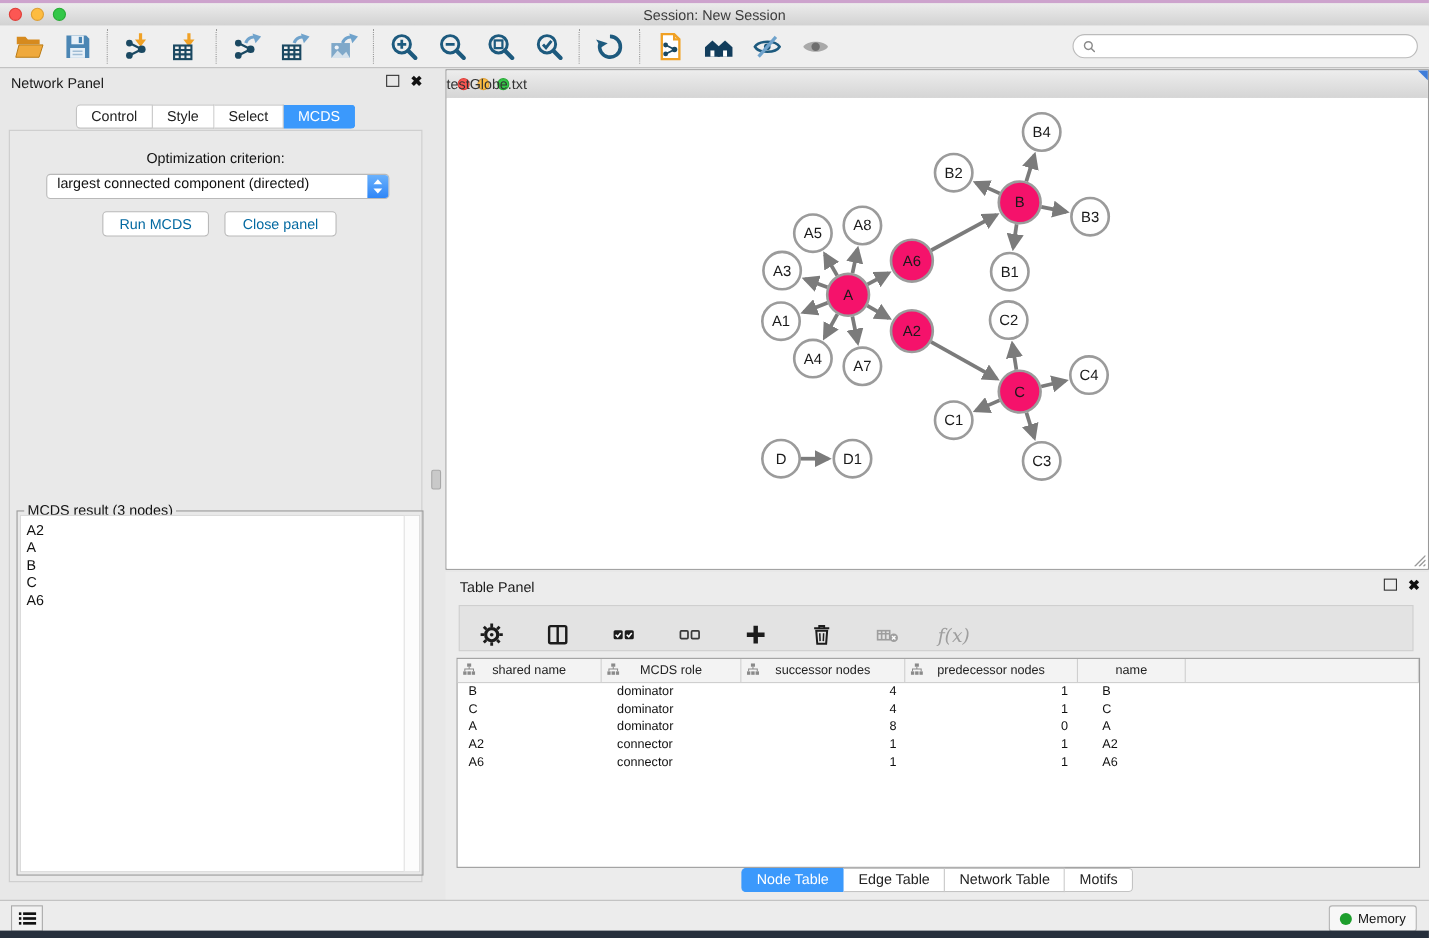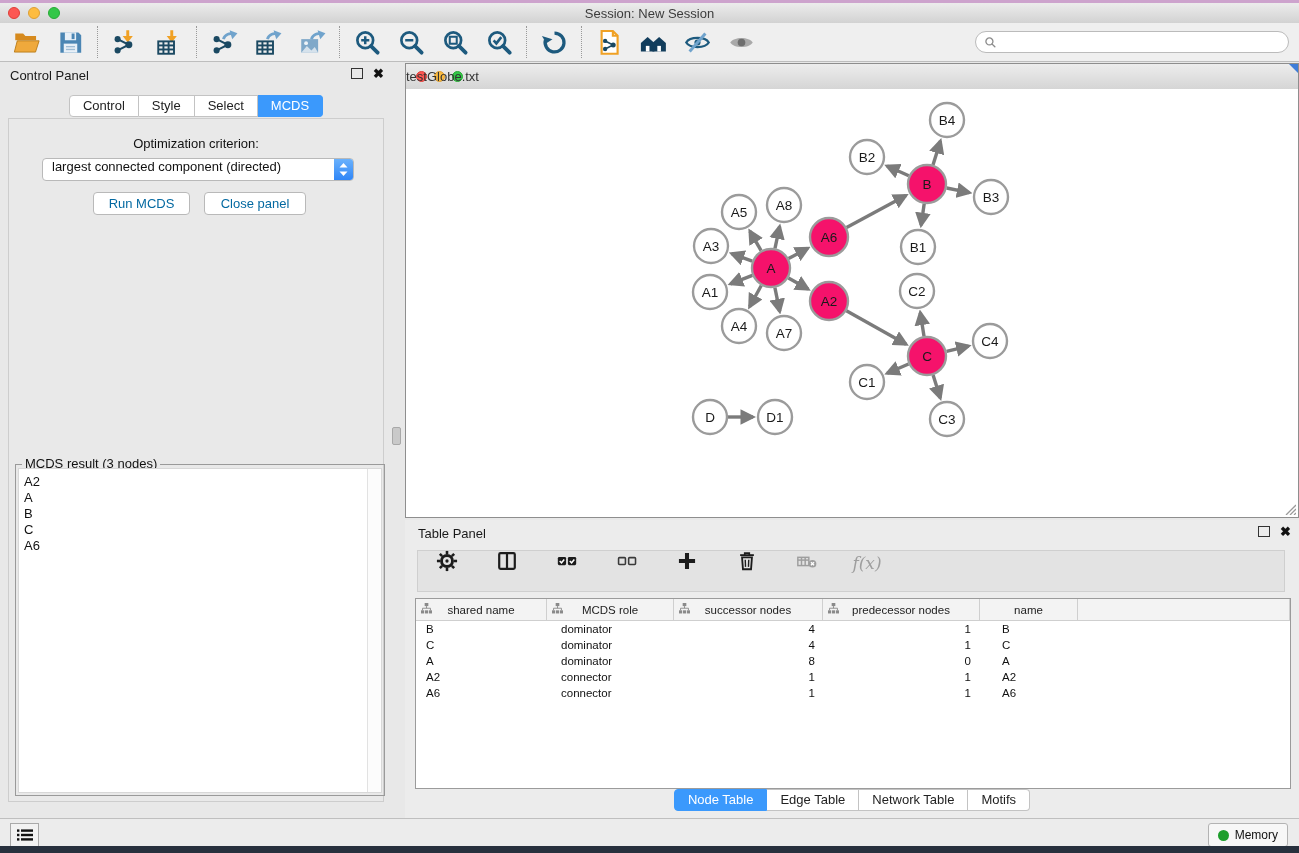--- a/index.html
+++ b/index.html
@@ -73,21 +73,21 @@
   #net-titlebar .light{width:11px;height:11px;}
   #net-titlebar .wtitle{position:absolute;left:0;right:0;top:5px;font-size:13px;color:#333;}
   #net-corner{position:absolute;right:0;top:0;width:0;height:0;
     border-top:9px solid #3f7dd9;border-left:9px solid transparent;}
   #net-canvas{position:absolute;left:0;top:25px;right:0;bottom:0;background:#fff;}
   #resize-grip{position:absolute;right:2px;bottom:2px;width:13px;height:13px;}
   
   #table-panel{left:405px;top:520px;width:894px;height:298px;background:#ececec;}
   #tp-title-row{position:absolute;left:13px;top:6px;}
   #tp-toolbar{position:absolute;left:12px;top:30px;width:868px;height:42px;background:#e3e3e3;
-    border:1px solid #cfcfcf;box-sizing:border-box;display:flex;align-items:flex-start;gap:36px;padding-left:17px;}
+    border:1px solid #cfcfcf;box-sizing:border-box;display:flex;align-items:flex-end;gap:36px;padding-left:17px;}
   .tpbtn{width:24px;height:24px;display:flex;align-items:center;justify-content:center;cursor:default;}
   .fx{font-family:"DejaVu Serif",serif;font-style:italic;font-size:17px;color:#9e9e9e;}
   #node-table{position:absolute;left:10px;top:78px;width:876px;height:191px;background:#fff;
     border:1px solid #9b9b9b;box-sizing:border-box;overflow:hidden;}
   .trow{display:flex;height:16px;}
   .trow.head{height:21px;background:#f3f3f3;border-bottom:1px solid #cfcfcf;}
   .tcell{box-sizing:border-box;font-size:11.5px;color:#111;overflow:hidden;white-space:nowrap;
     display:flex;align-items:center;}
   .head .tcell{border-right:1px solid #cfcfcf;justify-content:center;position:relative;color:#222;}
   .head .hicon{position:absolute;left:5px;top:4px;}
@@ -312,21 +312,21 @@
     <div id="search-wrap">
     <svg width="13" height="13" viewBox="0 0 24 24">
         <circle cx="10" cy="10" r="6.5" fill="none" stroke="#8b8b8b" stroke-width="2.4"></circle>
         <line x1="15" y1="15" x2="20" y2="20" stroke="#8b8b8b" stroke-width="2.6" stroke-linecap="round"></line>
       </svg>
     <input placeholder="" style="">
   </div>
 </div>
 
 <div class="abs" id="control-panel">
-  <div id="cp-title-row" class="panel-title">Control Panel</div>
+  <div id="cp-title-row" class="panel-title">Network Panel</div>
   <div class="panel-btns">
     <span class="float-btn"></span>
     <span class="close-btn">✖</span>
   </div>
   <div id="cp-tabs"><div class="seg first">Control</div><div class="seg">Style</div><div class="seg">Select</div><div class="seg last sel">MCDS</div></div>
   <div id="cp-content">
     <div id="opt-label">Optimization criterion:</div>
     <div id="criterion">
       <span class="val">largest connected component (directed)</span>
       <span class="stepper">

